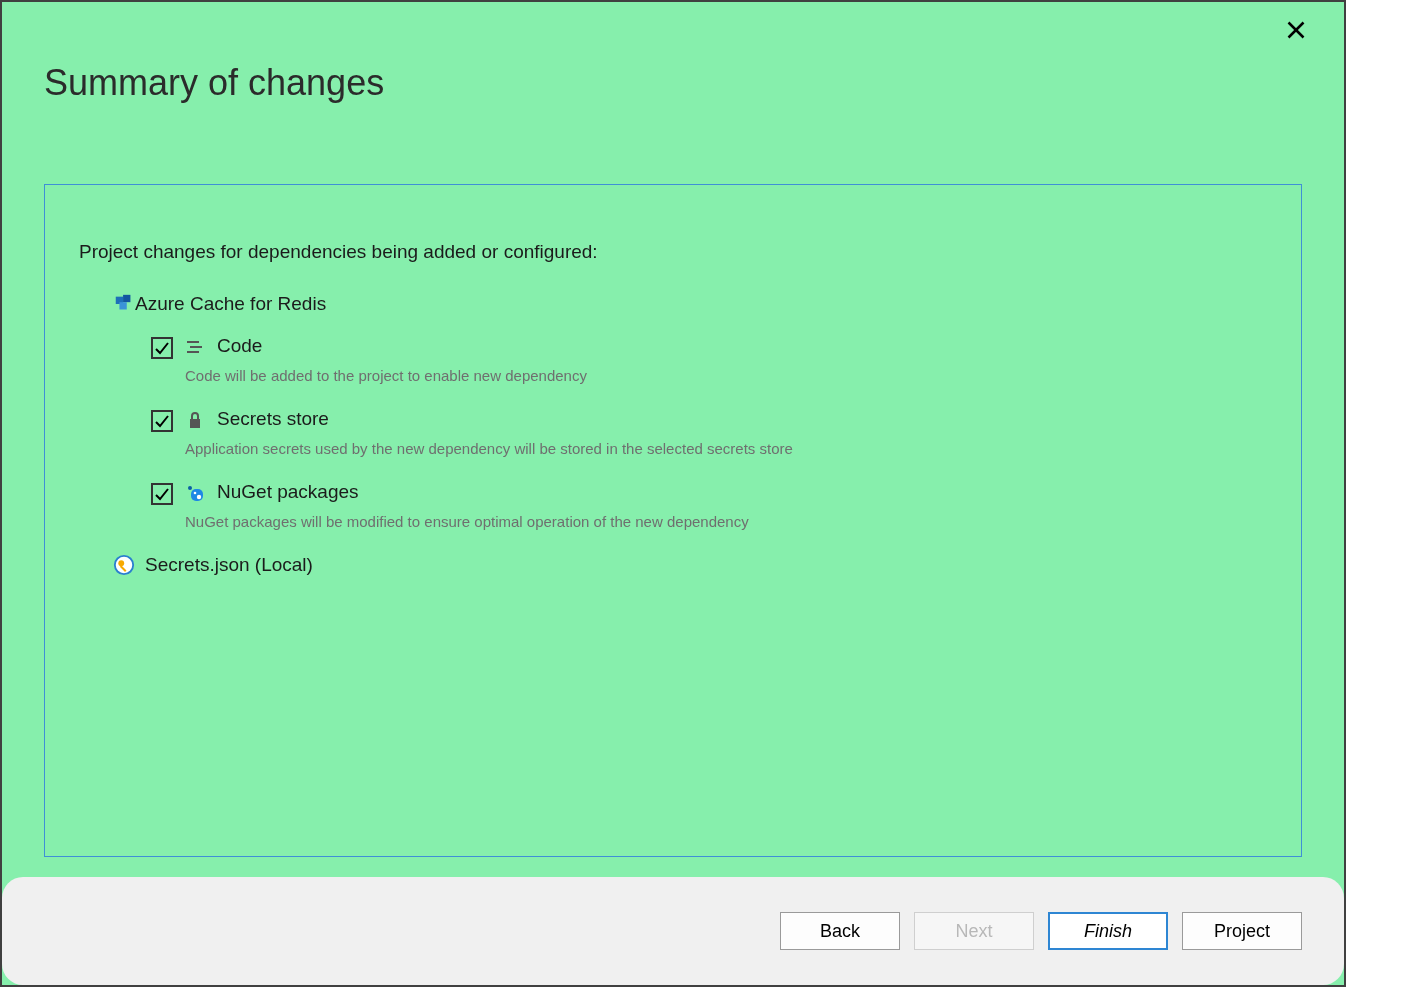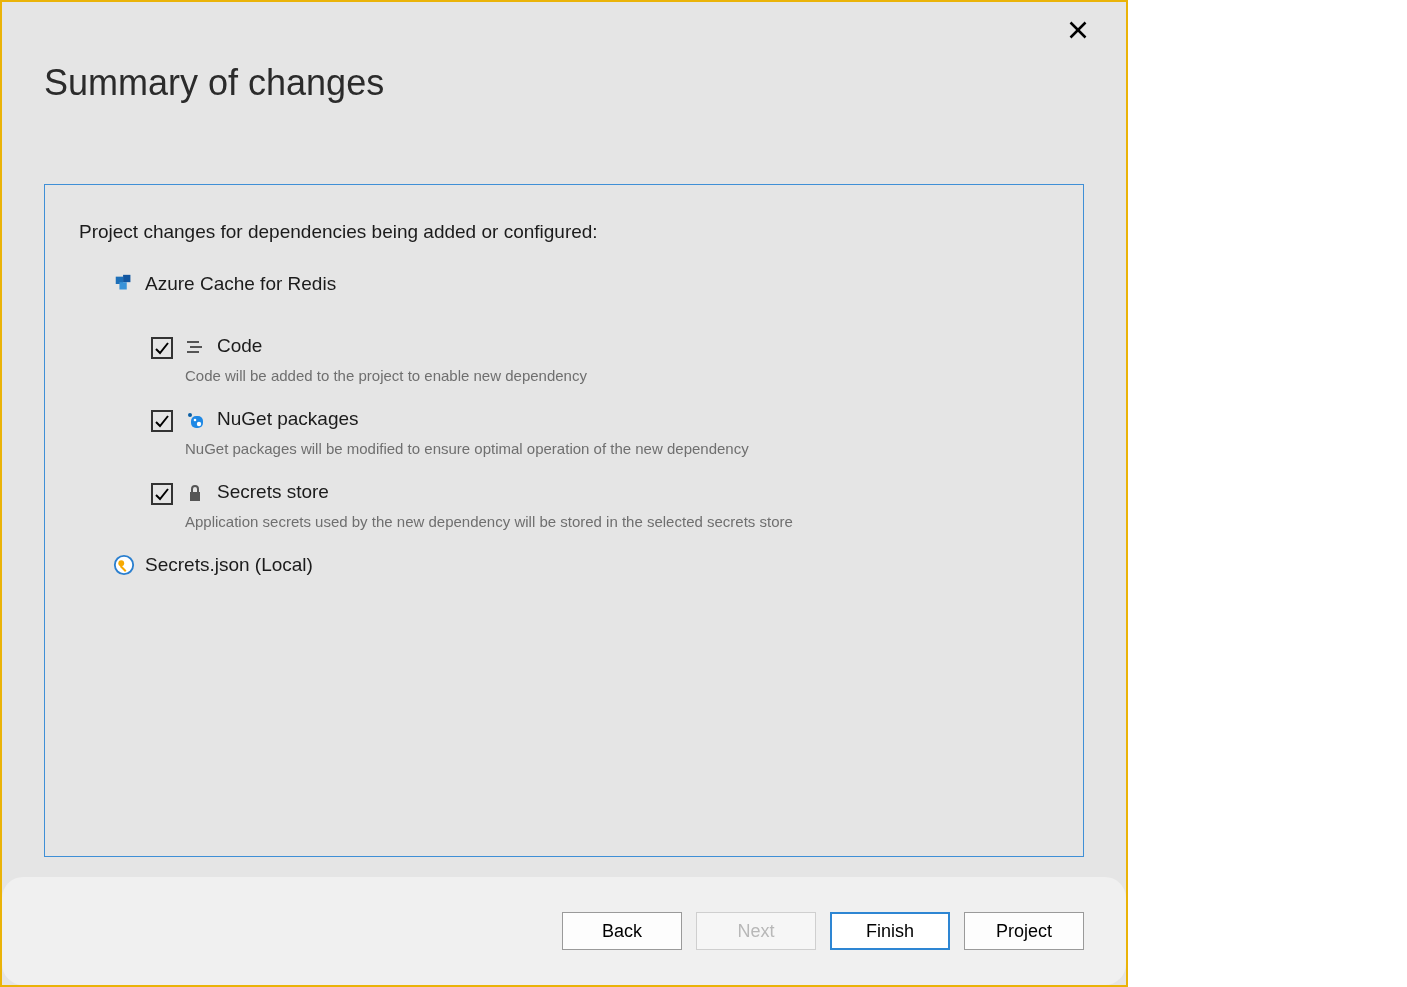--- a/index.html
+++ b/index.html
@@ -3,24 +3,24 @@
 <meta charset="utf-8">
 <style>
   * { box-sizing: border-box; }
   body {
     margin: 0;
     font-family: "Segoe UI", Arial, sans-serif;
     background: #fff;
     color: #1b1b1b;
   }
   .dialog {
-    width: 1128px;
+    width: 1346px;
     height: 987px;
-    border: 2px solid #eab308;
-    background: #e5e5e5;
+    border: 2px solid #404040;
+    background: #86efac;
     display: flex;
     flex-direction: column;
     position: relative;
   }
   .close-btn {
     position: absolute;
     top: 18px;
     right: 28px;
     width: 30px;
     height: 30px;
@@ -36,30 +36,29 @@
   .title {
     font-size: 36px;
     font-weight: 350;
     color: #2b2b2b;
     margin-bottom: 80px;
   }
   .changes-panel {
     border: 1px solid #3f8fd6;
     flex: 1;
     margin-bottom: 20px;
-    padding: 36px 34px;
+    padding: 56px 34px;
     font-size: 19px;
   }
   .intro { margin-bottom: 30px; }
   .dep-row {
     display: flex;
     align-items: center;
-    gap: 10px;
     margin-left: 34px;
-    margin-bottom: 40px;
+    margin-bottom: 20px;
   }
   .dep-icon { width: 22px; height: 22px; flex-shrink: 0; }
   .item-row {
     display: flex;
     align-items: flex-start;
     gap: 12px;
     margin-left: 72px;
     margin-bottom: 24px;
   }
   .item-text { display: flex; flex-direction: column; gap: 10px; }
@@ -106,20 +105,21 @@
   }
   .btn.disabled {
     color: #b8b8b8;
     border-color: #cfcfcf;
     background: #f6f6f6;
     cursor: default;
   }
   .btn.primary {
     border: 2px solid #2e86d3;
     background: #fff;
+    font-style: italic;
   }
 </style>
 </head>
 <body>
 
 <div class="dialog">
 
   <div class="close-btn">
     <svg viewBox="0 0 16 16">
       <line x1="2" y1="2" x2="14" y2="14" stroke="#000" stroke-width="2"></line>
@@ -155,20 +155,40 @@
             <span class="item-icon">
               <svg viewBox="0 0 20 20">
                 <rect x="2" y="4" width="12" height="2" fill="#555"></rect>
                 <rect x="5" y="9" width="12" height="2" fill="#555"></rect>
                 <rect x="2" y="14" width="12" height="2" fill="#555"></rect>
               </svg>
             </span>
             <span>Code</span>
           </div>
           <div class="item-desc">Code will be added to the project to enable new dependency</div>
+        </div>
+      </div>
+
+      <div class="item-row">
+        <span class="checkbox">
+          <svg viewBox="0 0 16 16">
+              <polyline points="2,9 6,13 14,3" fill="none" stroke="#000" stroke-width="2"></polyline>
+            </svg>
+        </span>
+        <div class="item-text">
+          <div class="item-label">
+            <span class="item-icon">
+              <svg viewBox="0 0 20 20">
+                <rect x="5" y="9" width="10" height="9" fill="#555"></rect>
+                <path d="M7 9 V6 a3 3 0 0 1 6 0 V9" fill="none" stroke="#555" stroke-width="2"></path>
+              </svg>
+            </span>
+            <span>Secrets store</span>
+          </div>
+          <div class="item-desc">Application secrets used by the new dependency will be stored in the selected secrets store</div>
         </div>
       </div>
 
       <div class="item-row">
         <span class="checkbox">
           <svg viewBox="0 0 16 16">
               <polyline points="2,9 6,13 14,3" fill="none" stroke="#000" stroke-width="2"></polyline>
             </svg>
         </span>
         <div class="item-text">
@@ -180,40 +200,20 @@
                 <circle cx="10" cy="10" r="1.3" fill="#fff"></circle>
                 <circle cx="14" cy="14" r="2.2" fill="#fff"></circle>
               </svg>
             </span>
             <span>NuGet packages</span>
           </div>
           <div class="item-desc">NuGet packages will be modified to ensure optimal operation of the new dependency</div>
         </div>
       </div>
 
-      <div class="item-row">
-        <span class="checkbox">
-          <svg viewBox="0 0 16 16">
-              <polyline points="2,9 6,13 14,3" fill="none" stroke="#000" stroke-width="2"></polyline>
-            </svg>
-        </span>
-        <div class="item-text">
-          <div class="item-label">
-            <span class="item-icon">
-              <svg viewBox="0 0 20 20">
-                <rect x="5" y="9" width="10" height="9" fill="#555"></rect>
-                <path d="M7 9 V6 a3 3 0 0 1 6 0 V9" fill="none" stroke="#555" stroke-width="2"></path>
-              </svg>
-            </span>
-            <span>Secrets store</span>
-          </div>
-          <div class="item-desc">Application secrets used by the new dependency will be stored in the selected secrets store</div>
-        </div>
-      </div>
-
       <div class="secrets-row">
         <span class="secrets-icon">
           <svg viewBox="0 0 24 24">
             <circle cx="12" cy="12" r="10" fill="#ffffff" stroke="#2a7fcf" stroke-width="2"></circle>
             <circle cx="9" cy="10" r="3.2" fill="#f7a900"></circle>
             <rect x="10" y="12" width="2.2" height="8" transform="rotate(-45 11 16)" fill="#f7a900"></rect>
           </svg>
         </span>
         <span>Secrets.json (Local)</span>
       </div>

